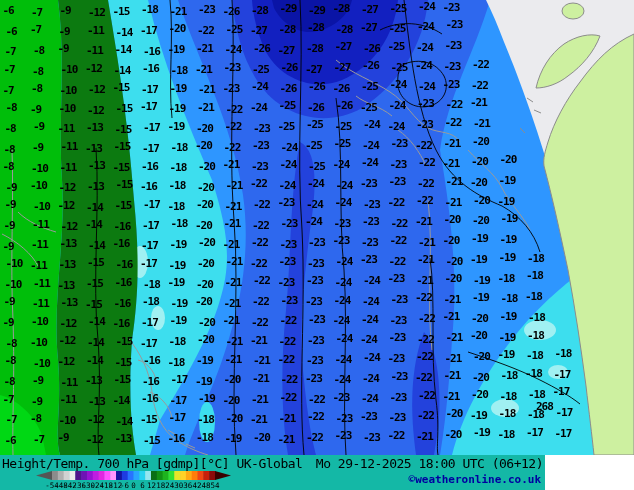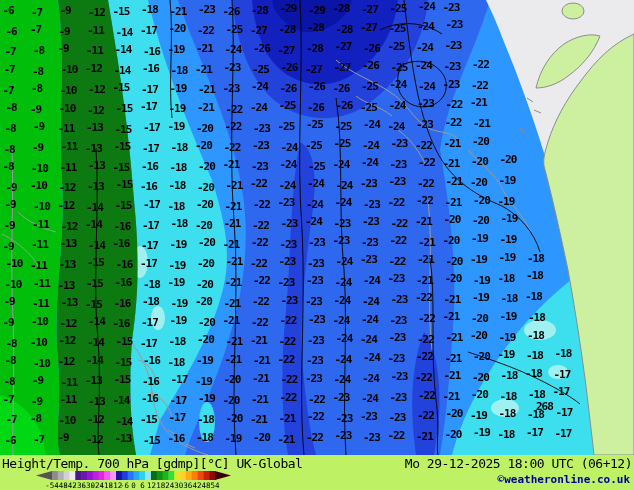--- a/index.html
+++ b/index.html
@@ -4,21 +4,21 @@
 <style>
   html,body{margin:0;padding:0;background:#fff;}
   #stage{position:relative;width:634px;height:490px;overflow:hidden;background:#fff;
          font-family:"DejaVu Sans Mono","Liberation Mono",monospace;}
   #mapsvg{position:absolute;left:0;top:0;}
   .temp-num{font-family:"DejaVu Sans Mono","Liberation Mono",monospace;font-size:11px;font-weight:700;
             fill:#000;letter-spacing:-1px;}
   .contour{fill:none;stroke:#000;stroke-width:0.9;}
   .border-gray{fill:none;stroke:#9a9a9a;stroke-width:1;}
   .coast-gray{fill:none;stroke:#8c8c8c;stroke-width:1;}
-  #footer{position:absolute;left:0;top:455px;width:634px;height:35px;background:#bef264;}
+  #footer{position:absolute;left:0;top:455px;width:545px;height:35px;background:#14b8a6;}
   #f-title{position:absolute;left:2px;top:1px;font-size:13px;color:#000;white-space:pre;letter-spacing:-0.5px;}
   #f-date{position:absolute;right:2px;top:1px;font-size:13px;color:#000;white-space:pre;letter-spacing:-0.5px;}
   #f-copy{position:absolute;right:4px;top:18px;font-size:11px;font-weight:700;white-space:pre;}
   #cbar{position:absolute;left:0;top:16px;}
 </style>
 </head>
 <body>
 
 <div id="stage">
 

